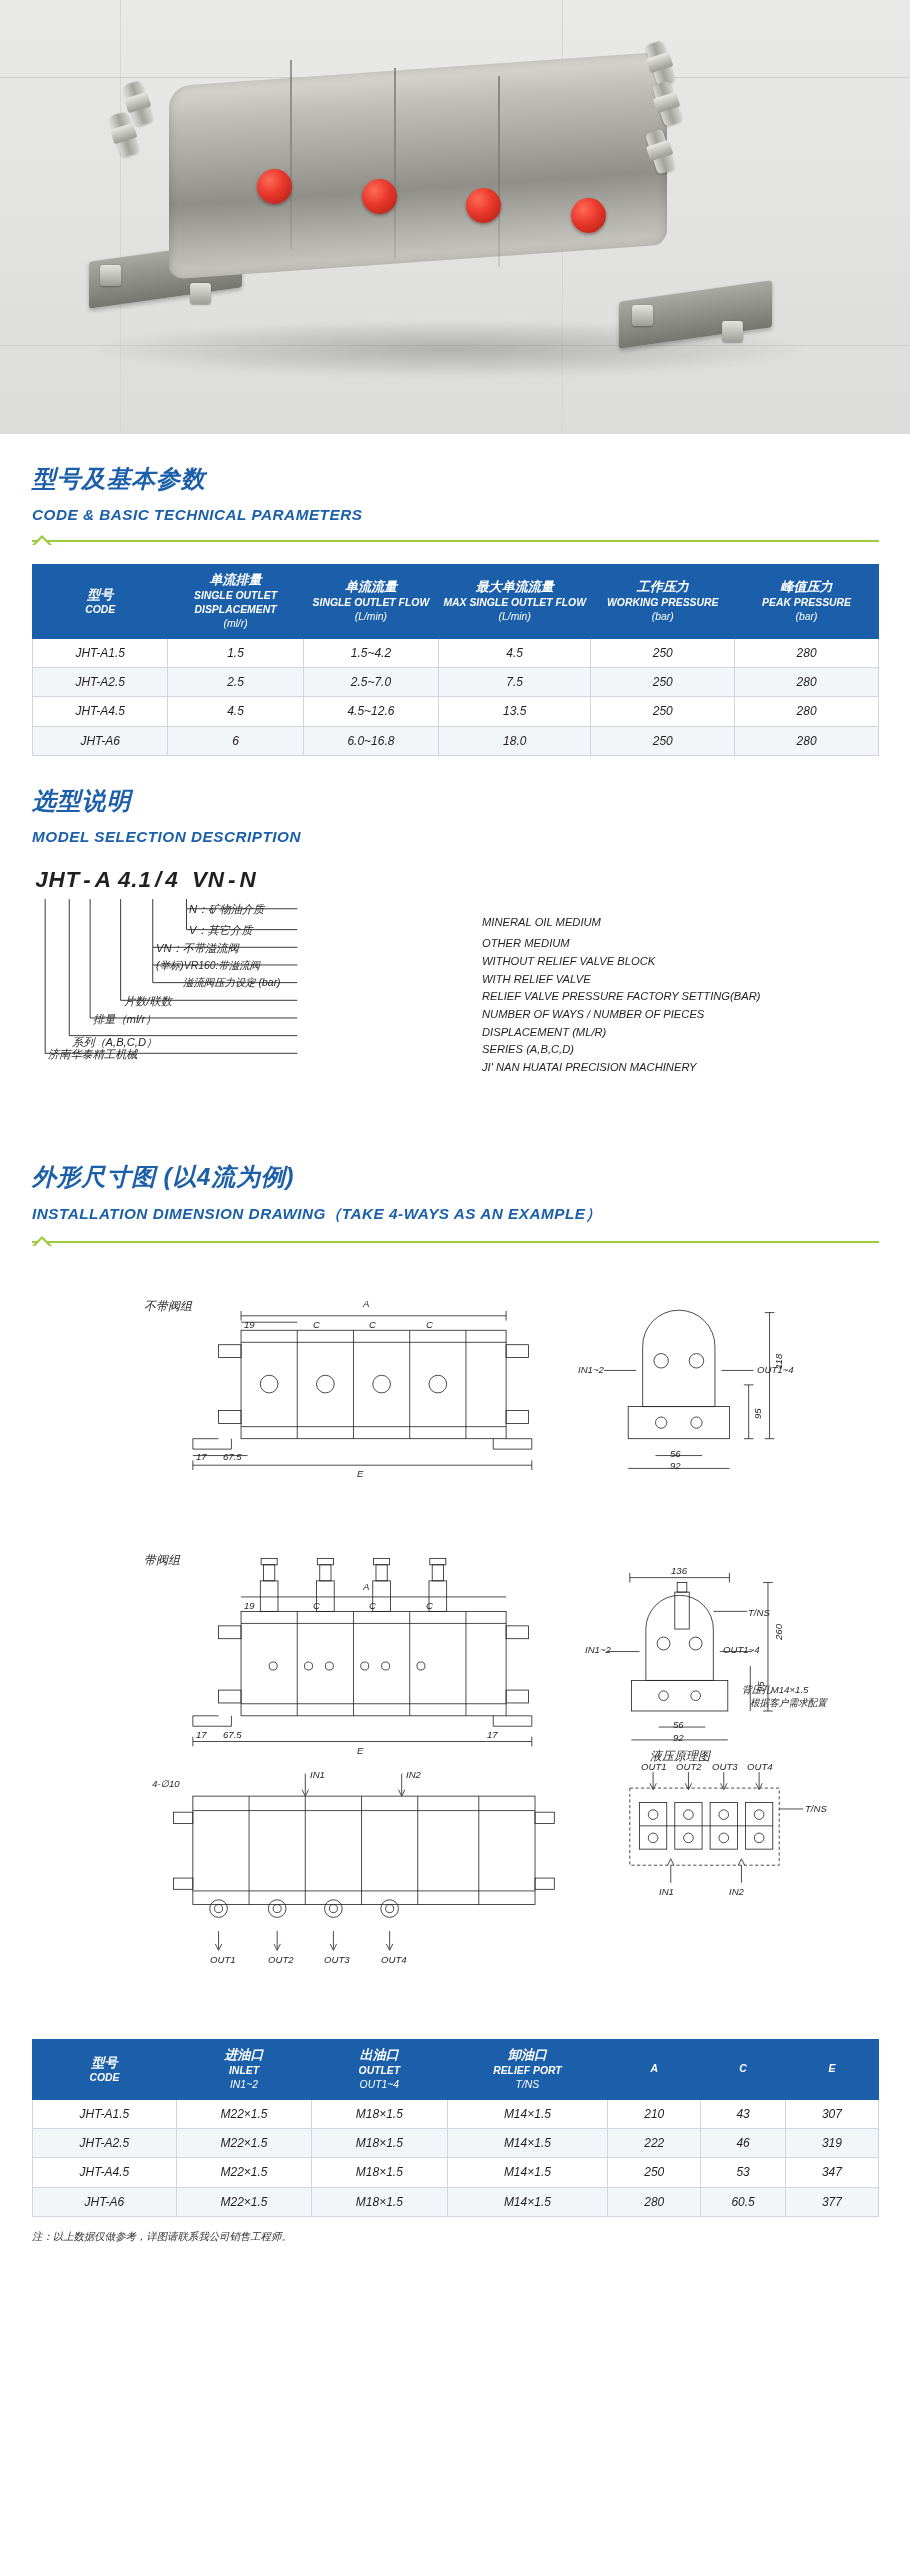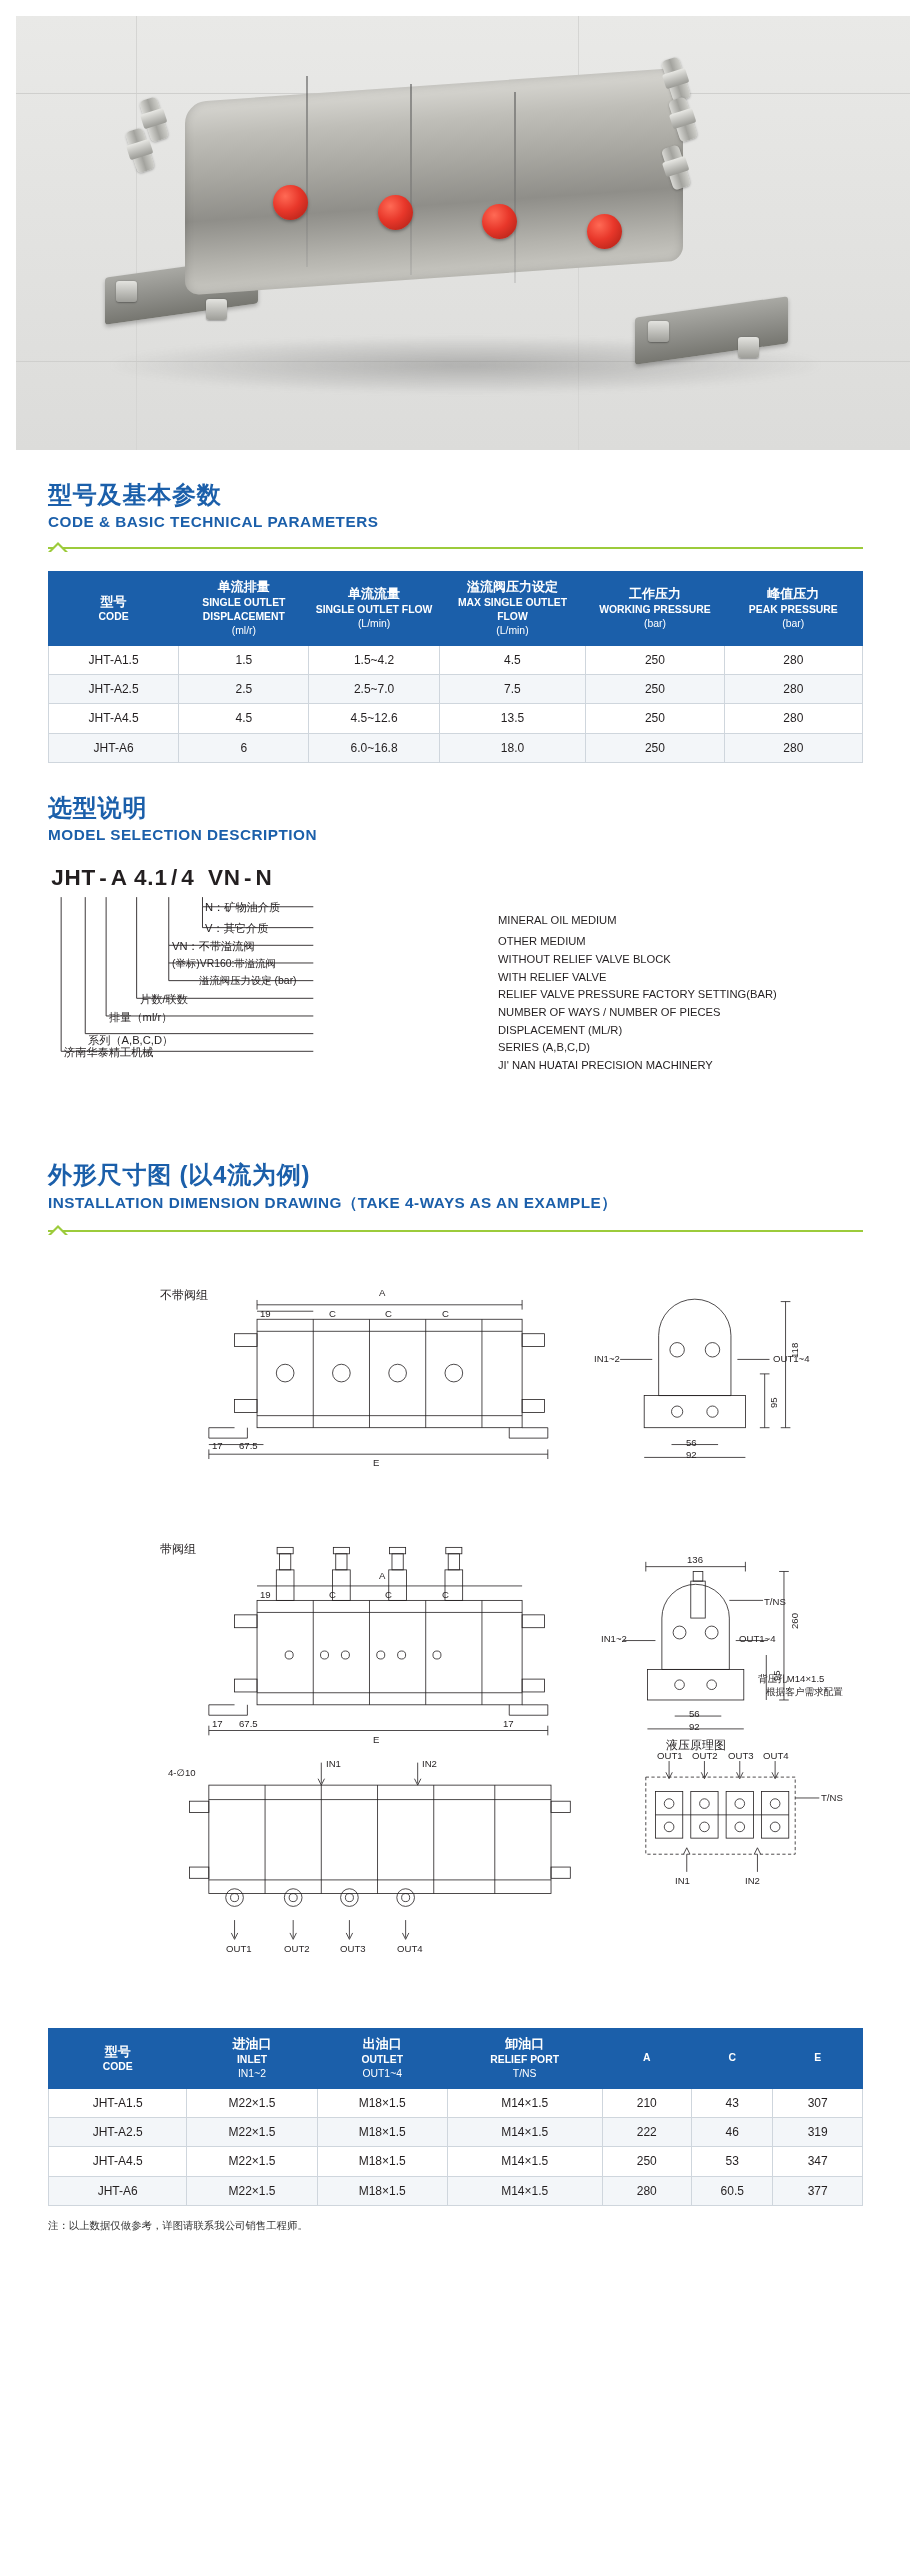--- a/index.html
+++ b/index.html
@@ -3,21 +3,21 @@
 <meta charset="utf-8">
 <style>
   * { box-sizing: border-box; }
   html, body { margin:0; padding:0; }
   body {
     width: 911px;
     font-family: "Liberation Sans", sans-serif;
     background: #ffffff;
     color: #231f20;
   }
-  .page { width: 911px; position: relative; padding: 16px; }
+  .page { width: 911px; position: relative; padding: 0; font-style: italic; }
 
   
   .hero {
     width: 911px;
     height: 434px;
     position: relative;
     overflow: hidden;
     background: linear-gradient(180deg,#e9e9e7 0%, #e3e3e1 45%, #dcdcda 100%);
   }
   .hero .floor-line {
@@ -77,21 +77,21 @@
     border-radius:2.4px;
   }
 
   
   .section { padding: 0 32px; }
   .sec-head { margin-top: 29px; }
   .sec-head .cn {
     font-size: 24px; font-weight: bold; color:#1b5faa; letter-spacing:0.8px;
   }
   .sec-head .en {
-    font-size: 15.3px; font-weight:bold; color:#1b5faa; letter-spacing:0.5px; margin-top:2px;
+    font-size: 15.3px; font-weight:bold; color:#1b5faa; letter-spacing:0.5px; margin-top:11px;
   }
   .rule-wrap { margin-top: 11.2px; position:relative; height: 11.2px; }
   .rule-wrap .line { position:absolute; left:0; top:4.8px; width:100%; height:1.6px; background:#9ccb3b; }
   .rule-wrap .notch {
     position:absolute; left:0; top:0; width:0; height:0;
     border-left: 10.4px solid transparent;
     border-right: 10.4px solid transparent;
     border-bottom: 10.4px solid #9ccb3b;
   }
   .rule-wrap .notch.inner {
@@ -223,21 +223,21 @@
             <span class="cn">单流排量</span>
             <span class="en">SINGLE OUTLET DISPLACEMENT</span>
             <span class="unit">(ml/r)</span>
           </th>
           <th>
             <span class="cn">单流流量</span>
             <span class="en">SINGLE OUTLET FLOW</span>
             <span class="unit">(L/min)</span>
           </th>
           <th>
-            <span class="cn">溢流阀压力设定</span>
+            <span class="cn">最大单流流量</span>
             <span class="en">MAX SINGLE OUTLET FLOW</span>
             <span class="unit">(L/min)</span>
           </th>
           <th>
             <span class="cn">工作压力</span>
             <span class="en">WORKING PRESSURE</span>
             <span class="unit">(bar)</span>
           </th>
           <th>
             <span class="cn">峰值压力</span>

